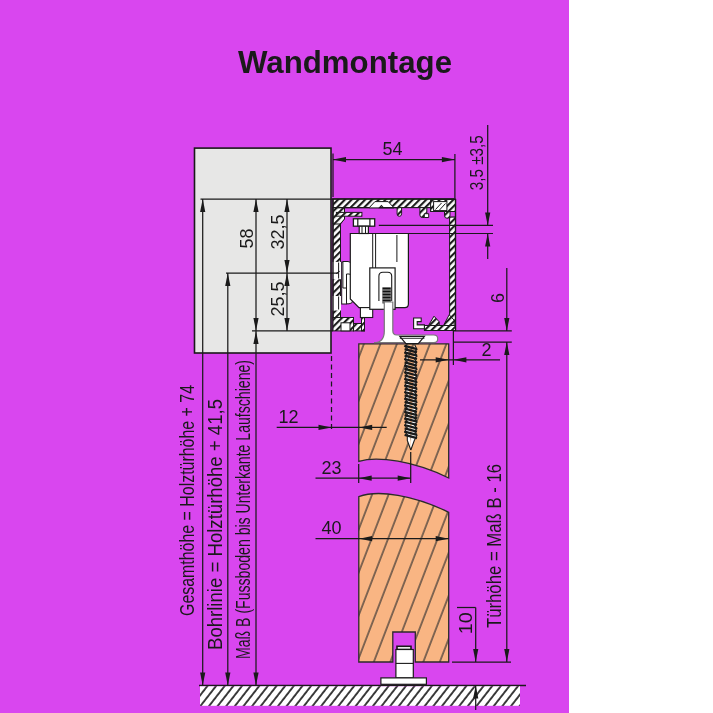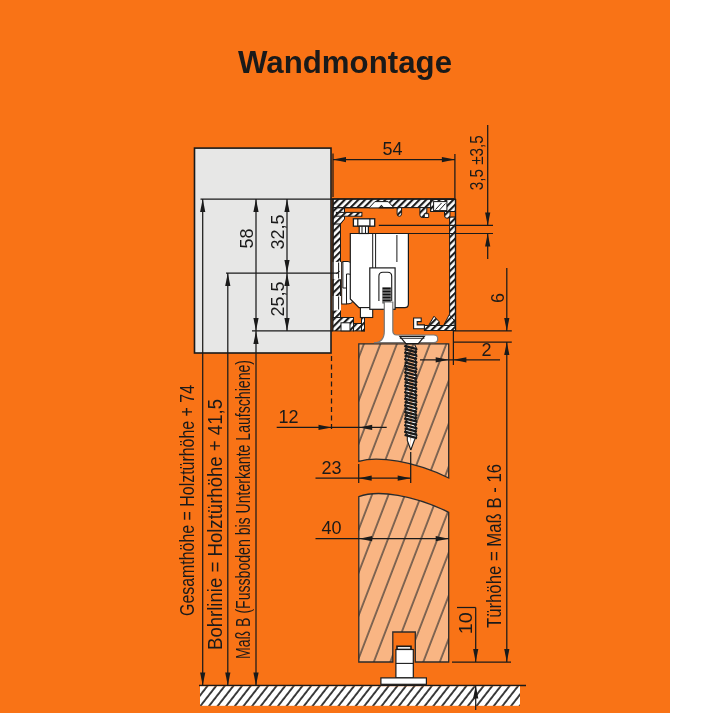--- a/index.html
+++ b/index.html
@@ -1,16 +1,16 @@
 <!DOCTYPE html>
 <html><head>
 <meta charset="utf-8">
 <style>
 html,body{margin:0;padding:0;background:#fff;}
-#page{position:relative;width:670px;height:713px;background:#f97316;overflow:hidden;}
+#page{position:relative;width:569px;height:713px;background:#d946ef;overflow:hidden;}
 svg{position:absolute;top:0;left:0;}
 text{font-family:"Liberation Sans",sans-serif;fill:#1a1a1a;}
 </style>
 </head>
 <body>
 <div id="page">
 <svg width="713" height="713" viewBox="0 0 713 713">
 <defs>
 
 <pattern id="alh" width="4.8" height="4.8" patternUnits="userSpaceOnUse" patternTransform="rotate(45)">

